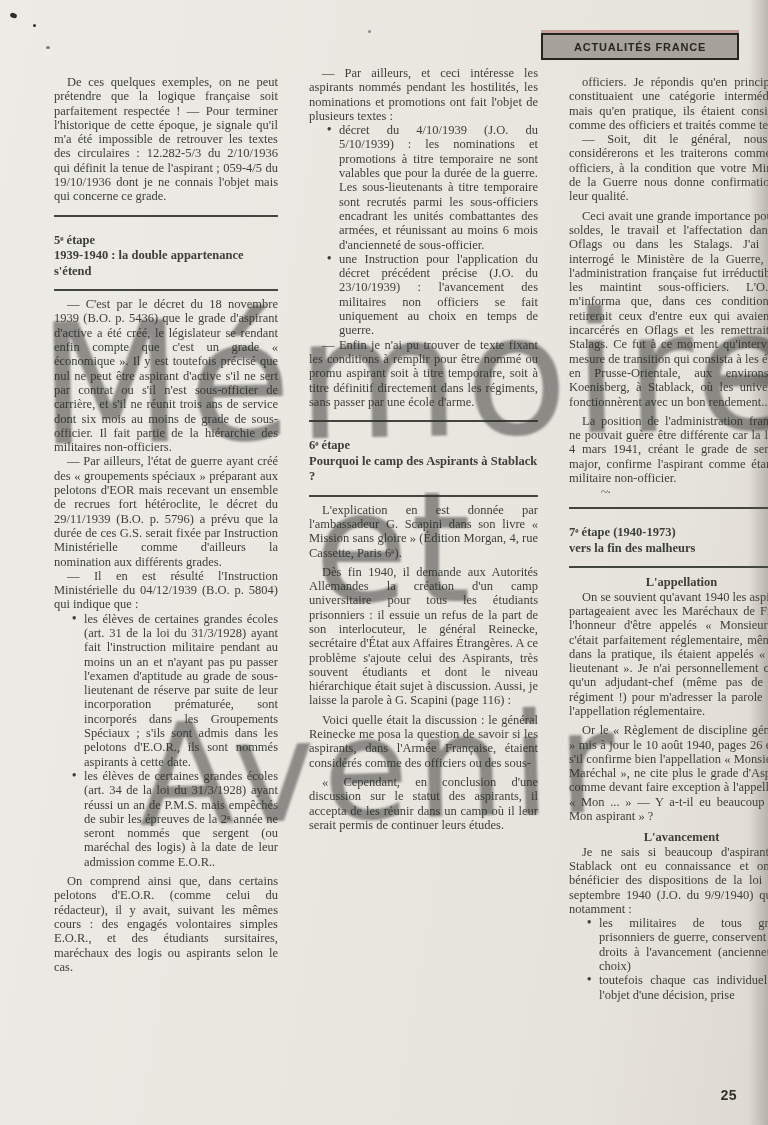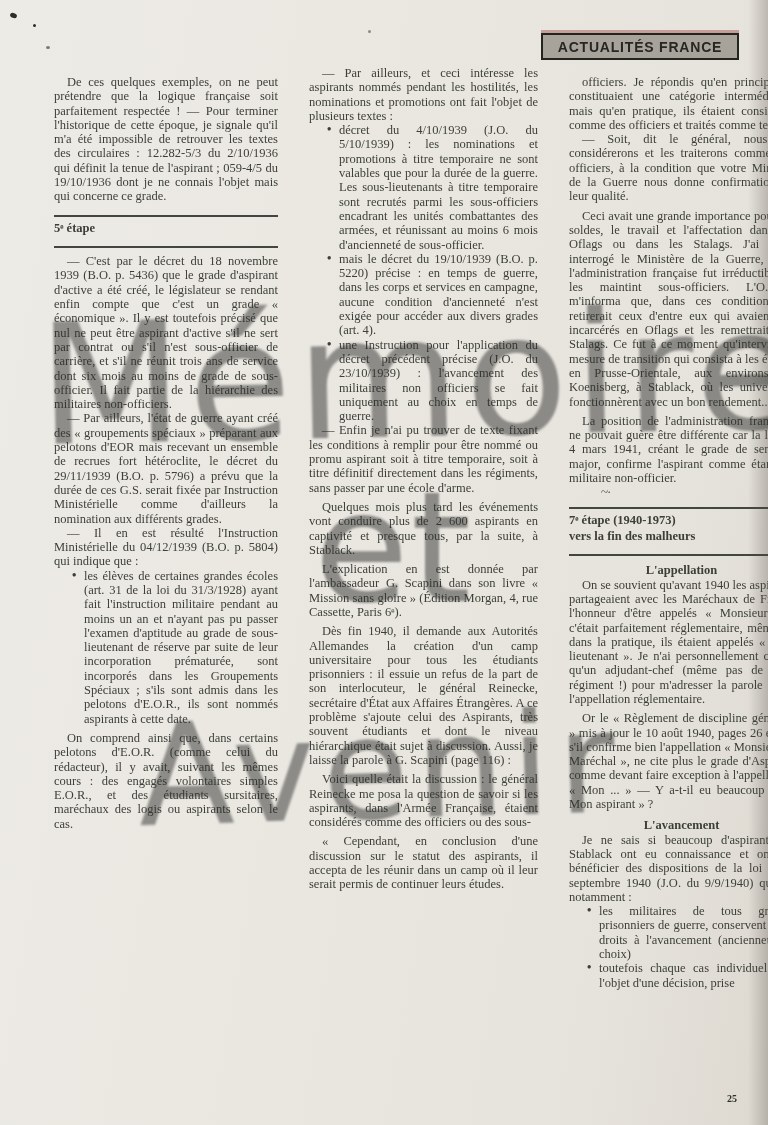--- a/index.html
+++ b/index.html
@@ -12,83 +12,87 @@
   .speck{position:absolute;background:#2e2e29;border-radius:50%;}
   .s1{left:10px;top:13px;width:7px;height:5px;transform:rotate(20deg);}
   .s2{left:33px;top:24px;width:3px;height:3px;}
   .s3{left:46px;top:46px;width:4px;height:3px;opacity:.6;}
   .s4{left:368px;top:30px;width:3px;height:3px;opacity:.5;}
 
   .badge{position:absolute;left:541px;top:33px;width:194px;height:23px;
         background:#a7a39b;border:2px solid #24241e;
         box-shadow:0 -3px 0 rgba(158,72,66,0.45);
         display:flex;align-items:center;justify-content:center;
-        font-family:"Liberation Sans", sans-serif;font-weight:bold;font-size:14px;
+        font-family:"Liberation Sans", sans-serif;font-weight:bold;font-size:11px;
         letter-spacing:0.8px;color:#262622;}
 
   .cols{position:absolute;left:54px;top:66px;display:flex;gap:31px;}
   .col{text-align:justify;font-size:12.5px;line-height:14.3px;height:1022px;overflow:hidden;}
   .col-left{width:224px;padding-top:9px;}
   .col-mid{width:229px;}
   .col-right{width:225px;padding-top:9px;}
 
   .col p{margin:0;text-indent:13px;}
   .gap{margin-top:5px !important;}
-  .etape{margin:11px 0 6px;padding:4px 0 10px;border-top:2px solid #43463e;
+  .etape{margin:11px 0 6px;padding:16px 0 10px;border-top:2px solid #43463e;
         border-bottom:2px solid #43463e;font-weight:bold;text-align:left;line-height:15.5px;}
   .bullet{position:relative;margin-left:17px !important;padding-left:13px;text-indent:0 !important;
         width:calc(100% - 30px);}
   .bullet::before{content:"\2022";position:absolute;left:1px;top:-1px;font-weight:bold;}
   .sub{font-weight:bold;text-align:center;margin-top:7px;}
   .flourish{text-align:left;margin:3px 0 1px 32px;line-height:8px;font-size:13px;
         letter-spacing:-1px;color:#4a4d44;text-indent:0 !important;}
 
   .watermark span{position:absolute;z-index:6;pointer-events:none;white-space:nowrap;
         font-family:"DejaVu Sans", sans-serif;font-weight:400;color:rgba(48,48,45,0.50);
         filter:blur(1.3px);}
   .w1{left:38px;top:280px;font-size:168px;letter-spacing:5px;transform:rotate(-1.2deg);}
   .w2{left:314px;top:458px;font-size:154px;letter-spacing:2px;}
   .w3{left:138px;top:688px;font-size:140px;letter-spacing:7px;transform:rotate(-1.6deg);}
 
-  .pagenum{position:absolute;right:31px;bottom:21px;font-family:Liberation Serif, serif;
-        font-weight:bold;font-size:10px;color:#2f332b;}
+  .pagenum{position:absolute;right:31px;bottom:21px;font-family:Liberation Mono, monospace;
+        font-weight:bold;font-size:14px;color:#2f332b;}
 </style>
 </head>
 <body>
 
 <div class="page">
 
   <span class="speck s1"></span>
   <span class="speck s2"></span>
   <span class="speck s3"></span>
   <span class="speck s4"></span>
 
   <div class="badge">ACTUALITÉS FRANCE</div>
 
   <div class="cols">
 
     <div class="col col-left">
       <p>De ces quelques exemples, on ne peut prétendre que la logique française soit parfaitement respectée ! — Pour terminer l'historique de cette époque, je signale qu'il m'a été impossible de retrouver les textes des circulaires : 12.282-5/3 du 2/10/1936 qui définit la tenue de l'aspirant ; 059-4/5 du 19/10/1936 dont je ne connais l'objet mais qui concerne ce grade.</p>
       <div class="etape">
         <div>5ᵉ étape</div>
+        <div>1939-1940 : la double appartenance s'étend</div>
       </div>
       <p>— C'est par le décret du 18 novembre 1939 (B.O. p. 5436) que le grade d'aspirant d'active a été créé, le législateur se rendant enfin compte que c'est un grade « économique ». Il y est toutefois précisé que nul ne peut être aspirant d'active s'il ne sert par contrat ou s'il n'est sous-officier de carrière, et s'il ne réunit trois ans de service dont six mois au moins de grade de sous-officier. Il fait partie de la hiérarchie des militaires non-officiers.</p>
       <p>— Par ailleurs, l'état de guerre ayant créé des « groupements spéciaux » préparant aux pelotons d'EOR mais recevant un ensemble de recrues fort hétéroclite, le décret du 29/11/1939 (B.O. p. 5796) a prévu que la durée de ces G.S. serait fixée par Instruction Ministérielle comme d'ailleurs la nomination aux différents grades.</p>
       <p>— Il en est résulté l'Instruction Ministérielle du 04/12/1939 (B.O. p. 5804) qui indique que :</p>
       <p class="bullet">les élèves de certaines grandes écoles (art. 31 de la loi du 31/3/1928) ayant fait l'instruction militaire pendant au moins un an et n'ayant pas pu passer l'examen d'aptitude au grade de sous-lieutenant de réserve par suite de leur incorporation prématurée, sont incorporés dans les Groupements Spéciaux ; s'ils sont admis dans les pelotons d'E.O.R., ils sont nommés aspirants à cette date.</p>
+      <p class="bullet">les élèves de certaines grandes écoles (art. 34 de la loi du 31/3/1928) ayant réussi un an de P.M.S. mais empêchés de subir les épreuves de la 2ᵉ année ne seront nommés que sergent (ou maréchal des logis) à la date de leur admission comme E.O.R..</p>
       <p class="gap">On comprend ainsi que, dans certains pelotons d'E.O.R. (comme celui du rédacteur), il y avait, suivant les mêmes cours : des engagés volontaires simples E.O.R., et des étudiants sursitaires, maréchaux des logis ou aspirants selon le cas.</p>
     </div>
 
     <div class="col col-mid">
       <p>— Par ailleurs, et ceci intéresse les aspirants nommés pendant les hostilités, les nominations et promotions ont fait l'objet de plusieurs textes :</p>
       <p class="bullet">décret du 4/10/1939 (J.O. du 5/10/1939) : les nominations et promotions à titre temporaire ne sont valables que pour la durée de la guerre. Les sous-lieutenants à titre temporaire sont recrutés parmi les sous-officiers encadrant les unités combattantes des armées, et réunissant au moins 6 mois d'ancienneté de sous-officier.</p>
-      <p class="bullet">mais le décret du 19/10/1939 (B.O. p. 5220) précise : en temps de guerre, dans les corps et services en campagne, aucune condition d'ancienneté n'est exigée pour accéder aux divers grades (art. 4).</p>
       <p class="bullet">une Instruction pour l'application du décret précédent précise (J.O. du 23/10/1939) : l'avancement des militaires non officiers se fait uniquement au choix en temps de guerre.</p>
       <p>— Enfin je n'ai pu trouver de texte fixant les conditions à remplir pour être nommé ou promu aspirant soit à titre temporaire, soit à titre définitif directement dans les régiments, sans passer par une école d'arme.</p>
-      <p class="gap">Quelques mois plus tard les événements vont conduire plus de 2 600 aspirants en captivité et presque tous, par la suite, à Stablack.</p>
+      <div class="etape">
+        <div>6ᵉ étape</div>
+        <div>Pourquoi le camp des Aspirants à Stablack ?</div>
+      </div>
       <p class="gap">L'explication en est donnée par l'ambassadeur G. Scapini dans son livre « Mission sans gloire » (Édition Morgan, 4, rue Cassette, Paris 6ᵉ).</p>
       <p class="gap">Dès fin 1940, il demande aux Autorités Allemandes la création d'un camp universitaire pour tous les étudiants prisonniers : il essuie un refus de la part de son interlocuteur, le général Reinecke, secrétaire d'État aux Affaires Étrangères. A ce problème s'ajoute celui des Aspirants, très souvent étudiants et dont le niveau hiérarchique était sujet à discussion. Aussi, je laisse la parole à G. Scapini (page 116) :</p>
       <p class="gap">Voici quelle était la discussion : le général Reinecke me posa la question de savoir si les aspirants, dans l'Armée Française, étaient considérés comme des officiers ou des sous-</p>
       <p class="gap">« Cependant, en conclusion d'une discussion sur le statut des aspirants, il accepta de les réunir dans un camp où il leur serait permis de continuer leurs études.</p>
     </div>
 
     <div class="col col-right">
       <p>officiers. Je répondis qu'en principe ils constituaient une catégorie intermédiaire, mais qu'en pratique, ils étaient considérés comme des officiers et traités comme tels.</p>
       <p>— Soit, dit le général, nous les considérerons et les traiterons comme des officiers, à la condition que votre Ministre de la Guerre nous donne confirmation de leur qualité.</p>
       <p class="gap">Ceci avait une grande importance pour les soldes, le travail et l'affectation dans les Oflags ou dans les Stalags. J'ai donc interrogé le Ministère de la Guerre, mais l'administration française fut irréductible et les maintint sous-officiers. L'O.K.W. m'informa que, dans ces conditions, il retirerait ceux d'entre eux qui avaient été incarcérés en Oflags et les remettrait aux Stalags. Ce fut à ce moment qu'intervint la mesure de transition qui consista à les établir en Prusse-Orientale, aux environs de Koenisberg, à Stablack, où les universités fonctionnèrent avec un bon rendement... ».</p>

